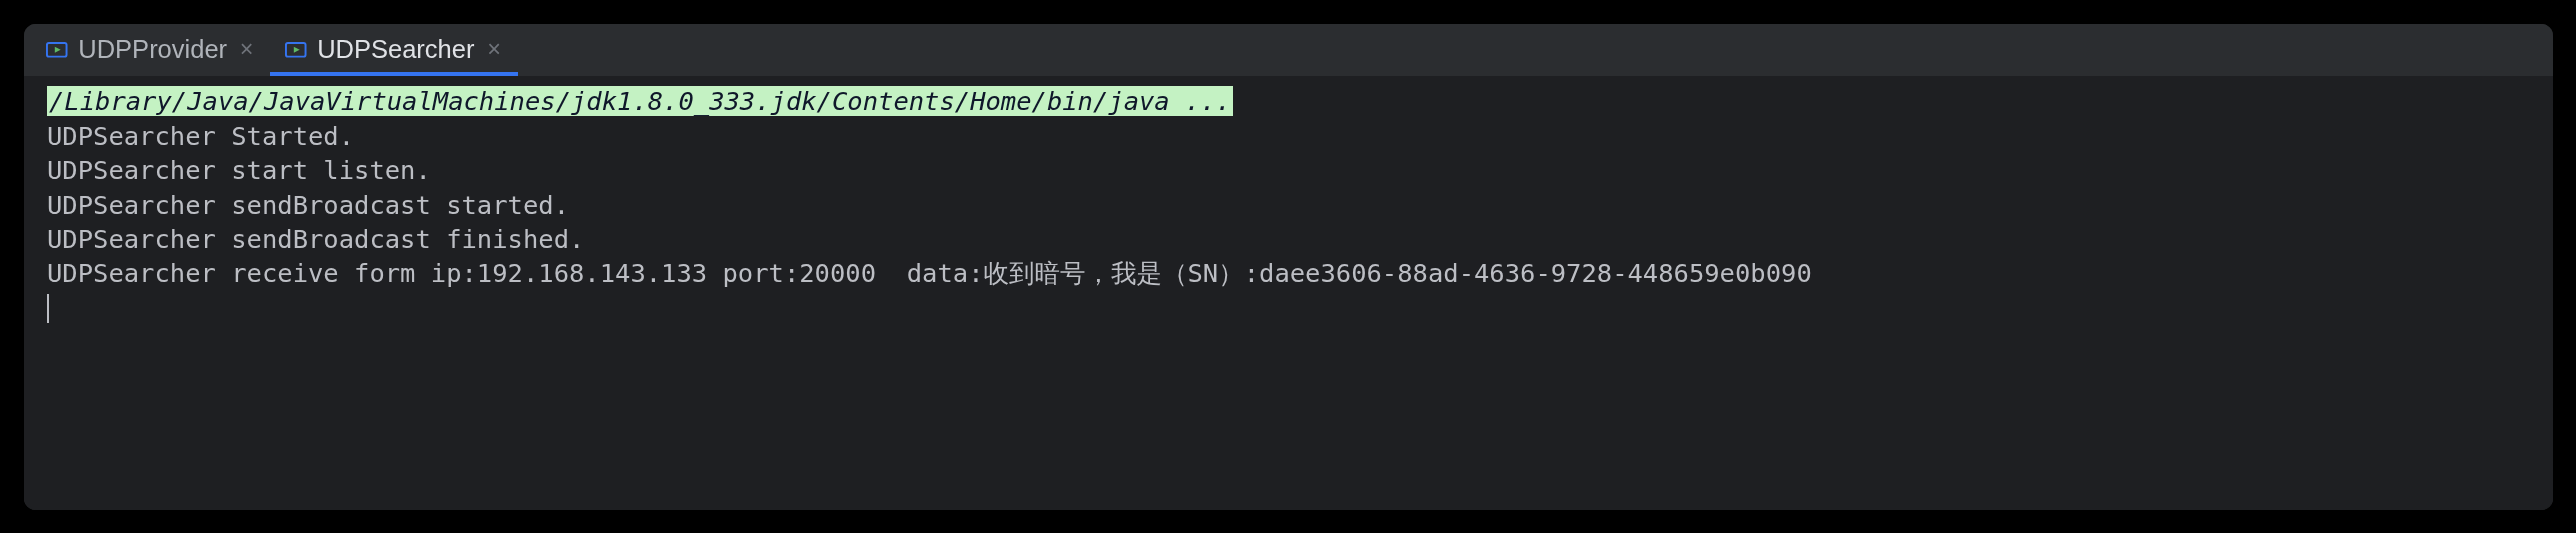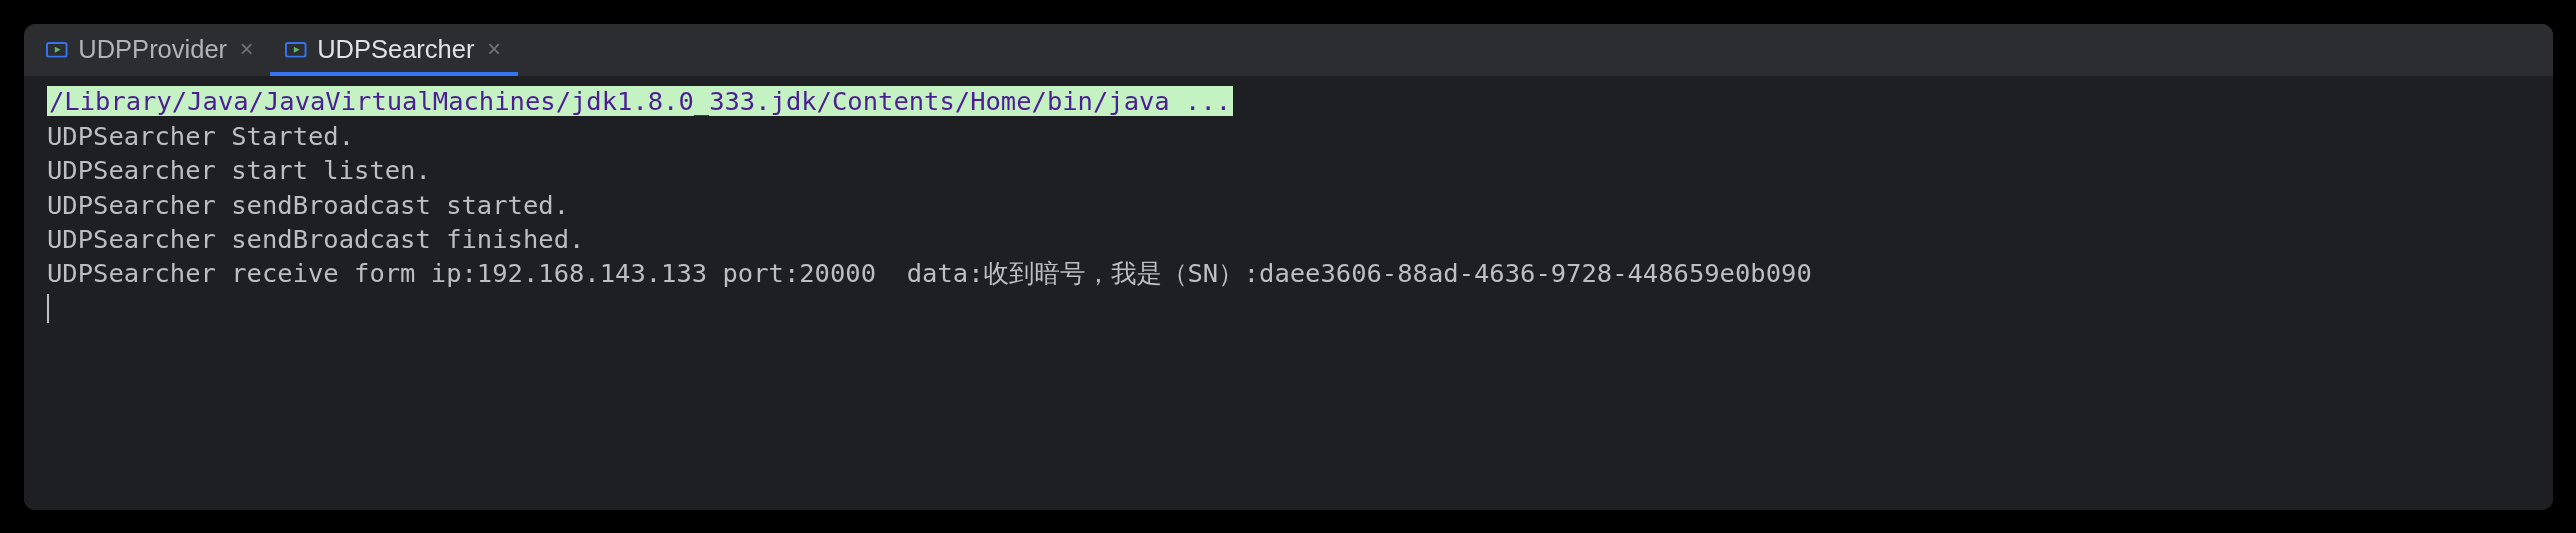--- a/index.html
+++ b/index.html
@@ -79,22 +79,23 @@
       padding: 7.8px 17.6px 11.8px 23.5px;
       font-size: 25.5px;
       line-height: 1.35;
       color: #bcbec4;
       overflow: auto;
       white-space: pre;
       font-family: "Menlo", "Monaco", "Consolas", monospace;
     }
     .console .cmd {
       background: #c4f2c3;
-      color: #4c1d95;
+      color: #0f172a;
       padding: 0 2px;
+      font-style: italic;
     }
     .console .line {
       display: block;
     }
     .cursor {
       display: inline-block;
       width: 2px;
       height: 29px;
       background: #bcbec4;
       vertical-align: text-bottom;

